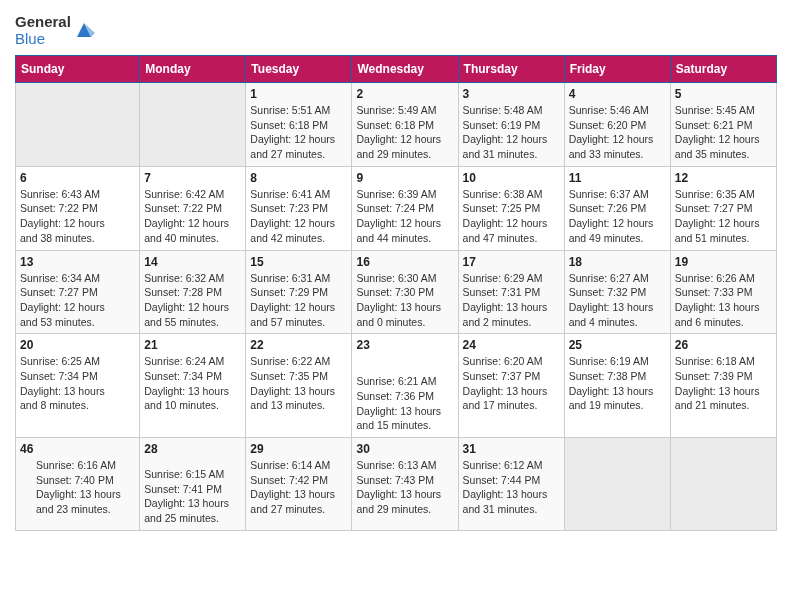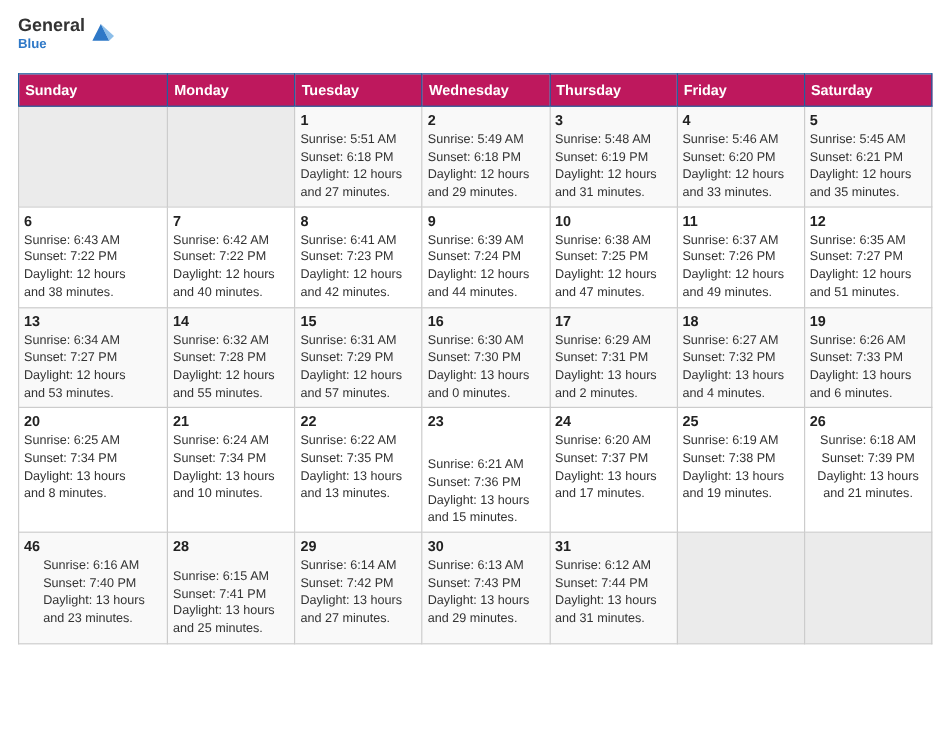--- a/index.html
+++ b/index.html
@@ -6,40 +6,40 @@
     body {
       font-family: Arial, sans-serif;
       background: #fff;
       width: 792px;
       min-height: 612px;
       padding: 10px 15px 15px 15px;
     }
     .header-area {
       display: flex;
       align-items: flex-start;
-      margin-bottom: 18px;
+      margin-bottom: 8px;
     }
     .logo {
       display: flex;
       align-items: center;
       margin-top: 4px;
     }
     .logo-text {
       display: flex;
       flex-direction: column;
       line-height: 1.1;
     }
     .logo-general {
       font-size: 15px;
       font-weight: bold;
       color: #333;
     }
     .logo-blue {
-      font-size: 11px;
-      font-weight: bold;
+      font-size: 15px;
+      font-weight: normal;
       color: #2e78c7;
     }
     .logo-icon {
       margin-left: 2px;
       margin-top: 2px;
     }
     .title-area {
       text-align: right;
     }
     .main-title {
@@ -306,21 +306,21 @@
         </td>
         <td>
           <span class="day-num">25</span>
           <div class="day-detail" style="white-space: pre-line;">Sunrise: 6:19 AM
 Sunset: 7:38 PM
 Daylight: 13 hours
 and 19 minutes.</div>
         </td>
         <td>
           <span class="day-num">26</span>
-          <div class="day-detail" style="white-space: pre-line; text-align: center;">Sunrise: 6:18 AM
+          <div class="day-detail" style="white-space: pre-line;">Sunrise: 6:18 AM
 Sunset: 7:39 PM
 Daylight: 13 hours
 and 21 minutes.</div>
         </td>
       </tr>
       <tr>
         <td>
           <span class="day-num">46</span>
           <div class="day-detail" style="white-space: pre-line; margin-left: 16px;">Sunrise: 6:16 AM
 Sunset: 7:40 PM

